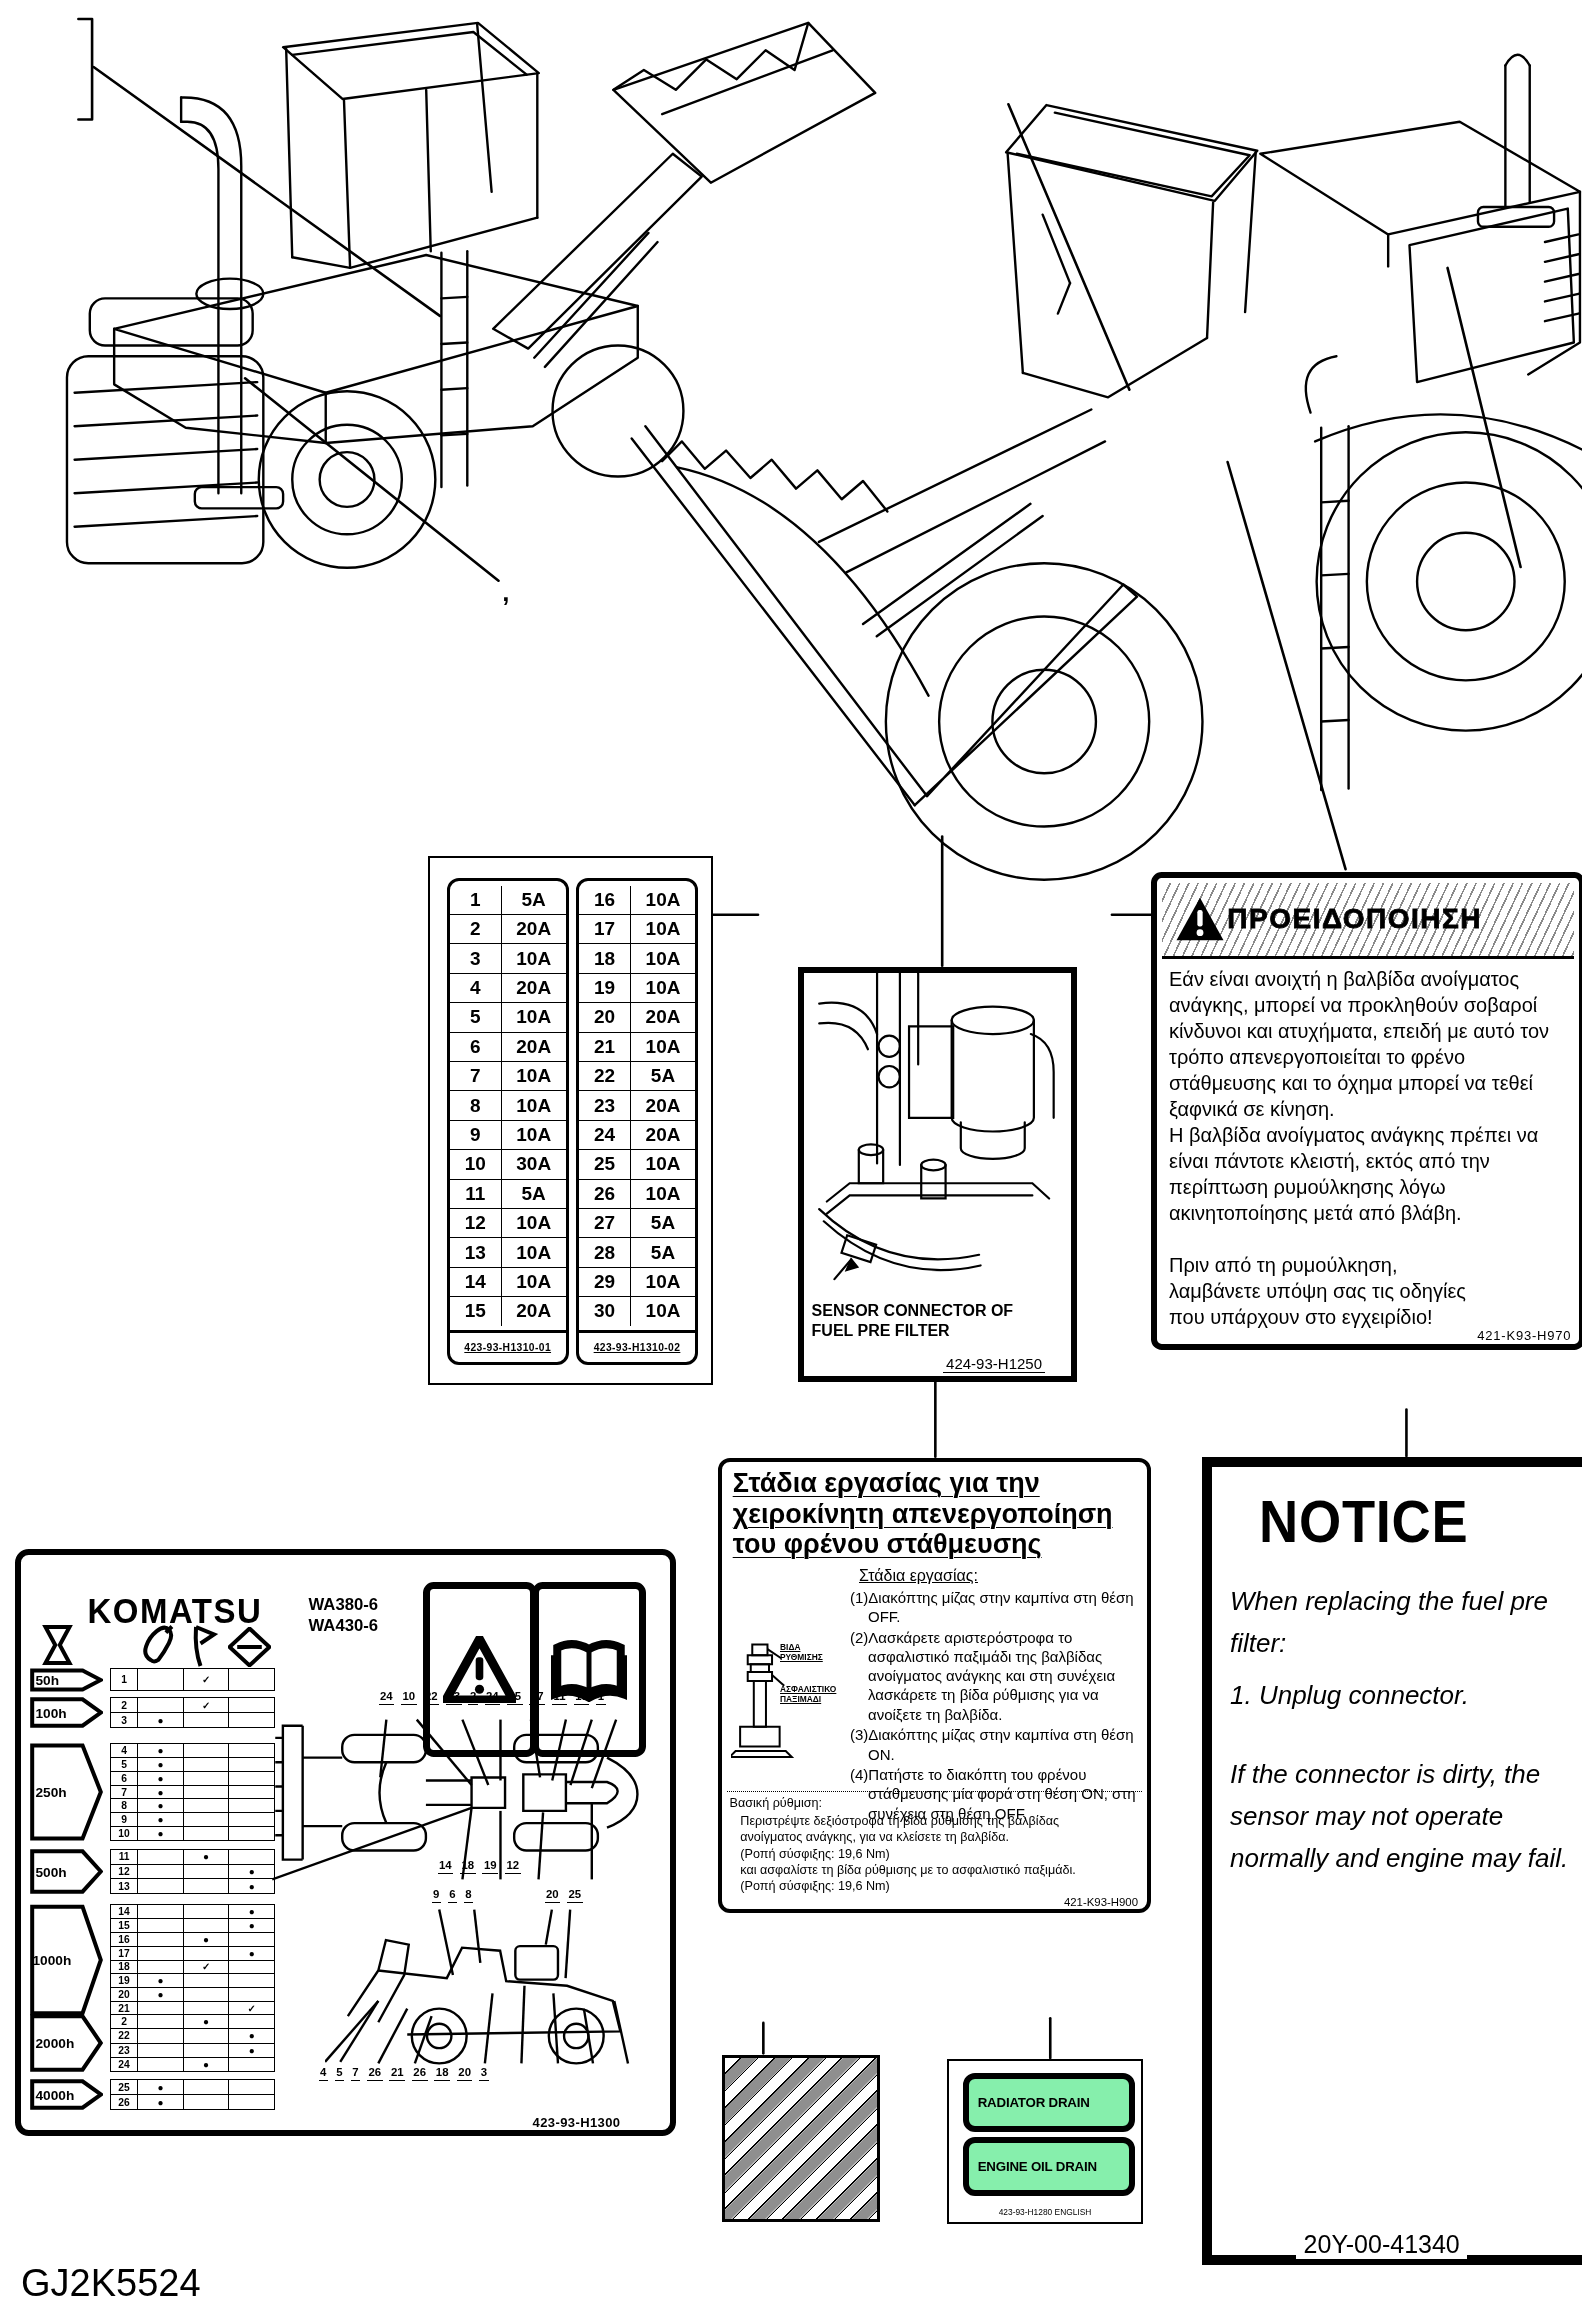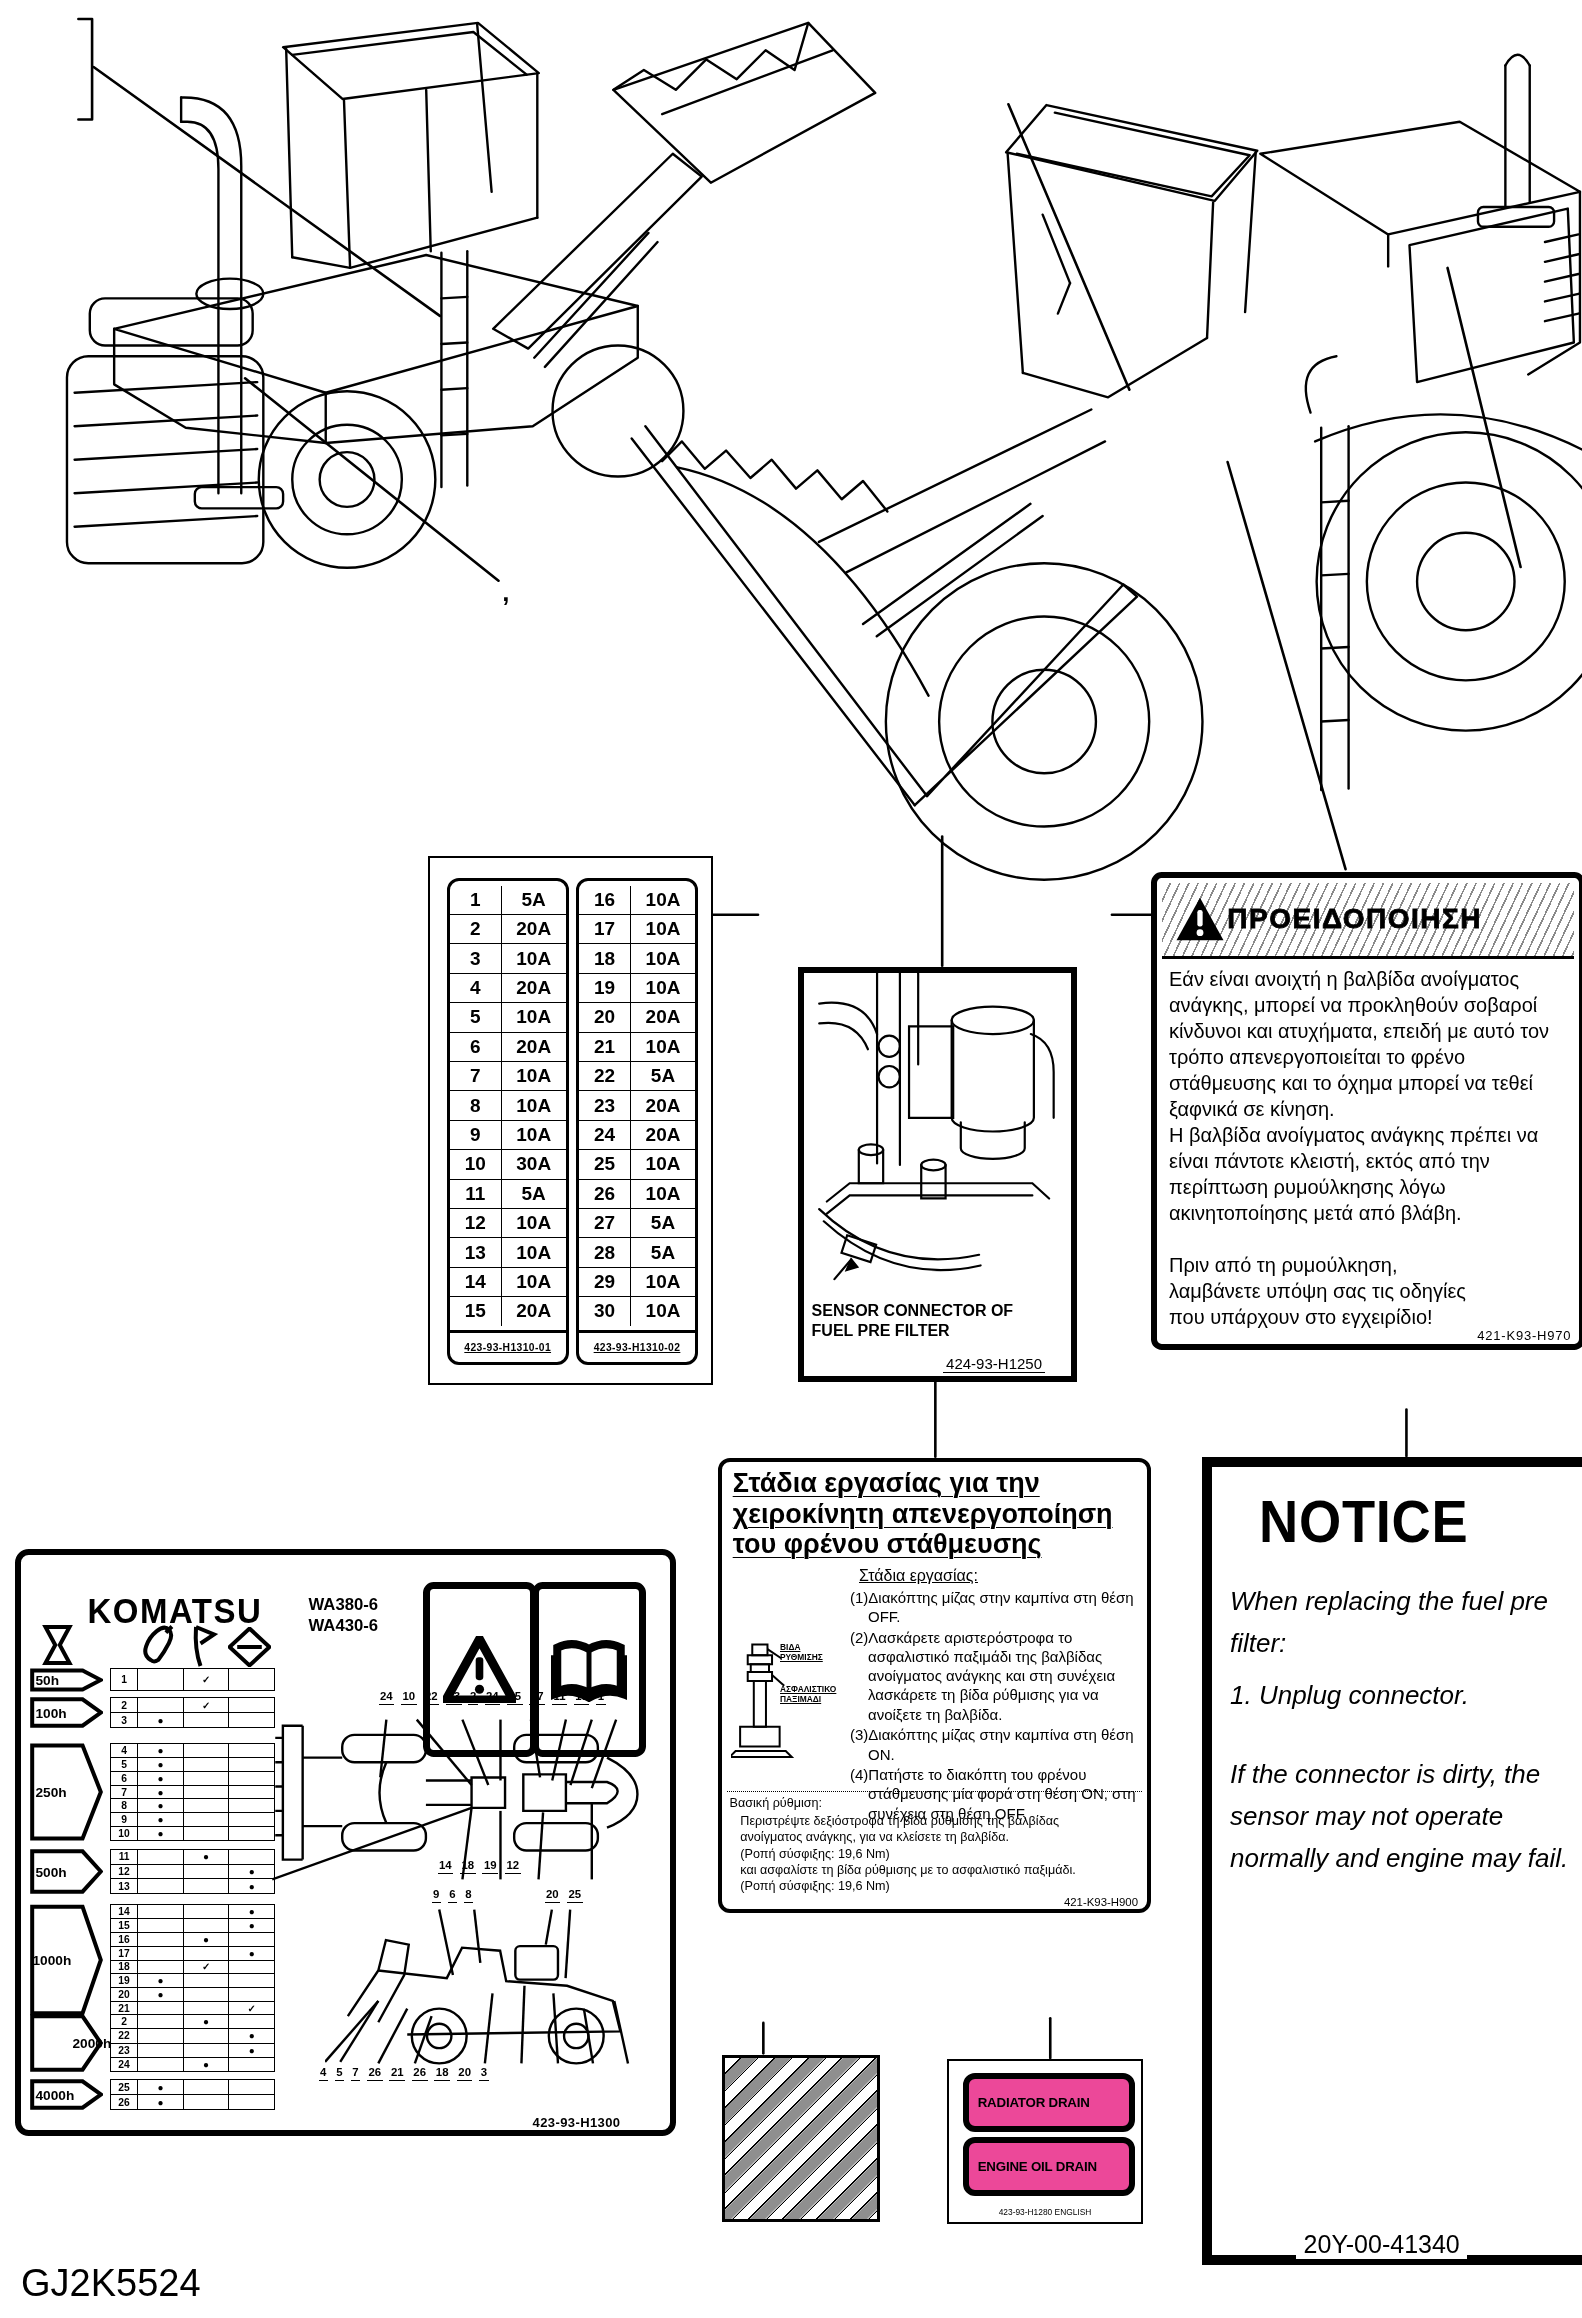--- a/index.html
+++ b/index.html
@@ -76,21 +76,21 @@
   .notice-body{position:absolute;left:18px;top:114px;right:6px;font-size:26px;line-height:1.6;}
   .notice-body p{margin:0 0 10.7px 0;font-style:italic;}
   .notice-part{position:absolute;left:84px;bottom:-6px;background:#fff;padding:0 7.6px;font-size:25px;border-bottom:2.3px solid #000;}
 
   
   #stripe-square{left:722px;top:2055px;width:152px;height:161px;border:3px solid #000;z-index:2;
     background:repeating-linear-gradient(135deg,#fff 0 10px,#000 10px 11.4px,#b5b5b5 11.4px 12px,#8f8f8f 12px 22px,#b5b5b5 22px 23px,#000 23px 24px);}
 
   
   #drain-label{left:947px;top:2059px;width:192px;height:161px;border:2.3px solid #000;background:#fff;z-index:2;}
-  .drain-box{position:absolute;left:13.7px;width:160px;height:47px;border:6px solid #000;border-radius:12px;display:flex;align-items:center;background:#ec4899;}
+  .drain-box{position:absolute;left:13.7px;width:160px;height:47px;border:6px solid #000;border-radius:12px;display:flex;align-items:center;background:#86efac;}
   .drain-box span{font-size:13.3px;font-weight:bold;font-stretch:condensed;margin-left:9px;letter-spacing:-0.2px;}
   #drain-b1{top:12px;} #drain-b2{top:76px;}
   .drain-part{position:absolute;left:0;right:0;bottom:4.6px;text-align:center;font-size:8.4px;}
 
   
   #page-code{left:21px;bottom:13.7px;font-size:38px;z-index:2;}
 </style>
 </head>
 <body>
 
@@ -615,21 +615,21 @@
             <div class="mx-cell mx-cm"></div>
             <div class="mx-cell mx-cm">✓</div>
           </div>
         </div>
       </div>
       <div class="mx-group" style="top: 352px; left: 0px; height: 58px;">
         <div class="mx-arrow" style="height: 58px;">
           <svg viewBox="0 0 100 76.4" preserveAspectRatio="none" style="position:absolute;inset:0;">
             <polygon points="3,3 72,3 97,38.2 72,73.4 3,73.4" fill="none" stroke="#000" stroke-width="4"></polygon>
           </svg>
-          <span style="position:absolute;left:6px;top:50%;transform:translateY(-50%);font-weight:bold;font-size:13.7px;padding-left:37px;">2000h</span>
+          <span style="position:absolute;left:6px;top:50%;transform:translateY(-50%);font-weight:bold;font-size:13.7px;">2000h</span>
         </div>
         <div class="mx-table">
           <div class="mx-row">
             <div class="mx-cell mx-cn">2</div>
             <div class="mx-cell mx-cm"></div>
             <div class="mx-cell mx-cm">●</div>
             <div class="mx-cell mx-cm"></div>
           </div>
           <div class="mx-row">
             <div class="mx-cell mx-cn">22</div>

